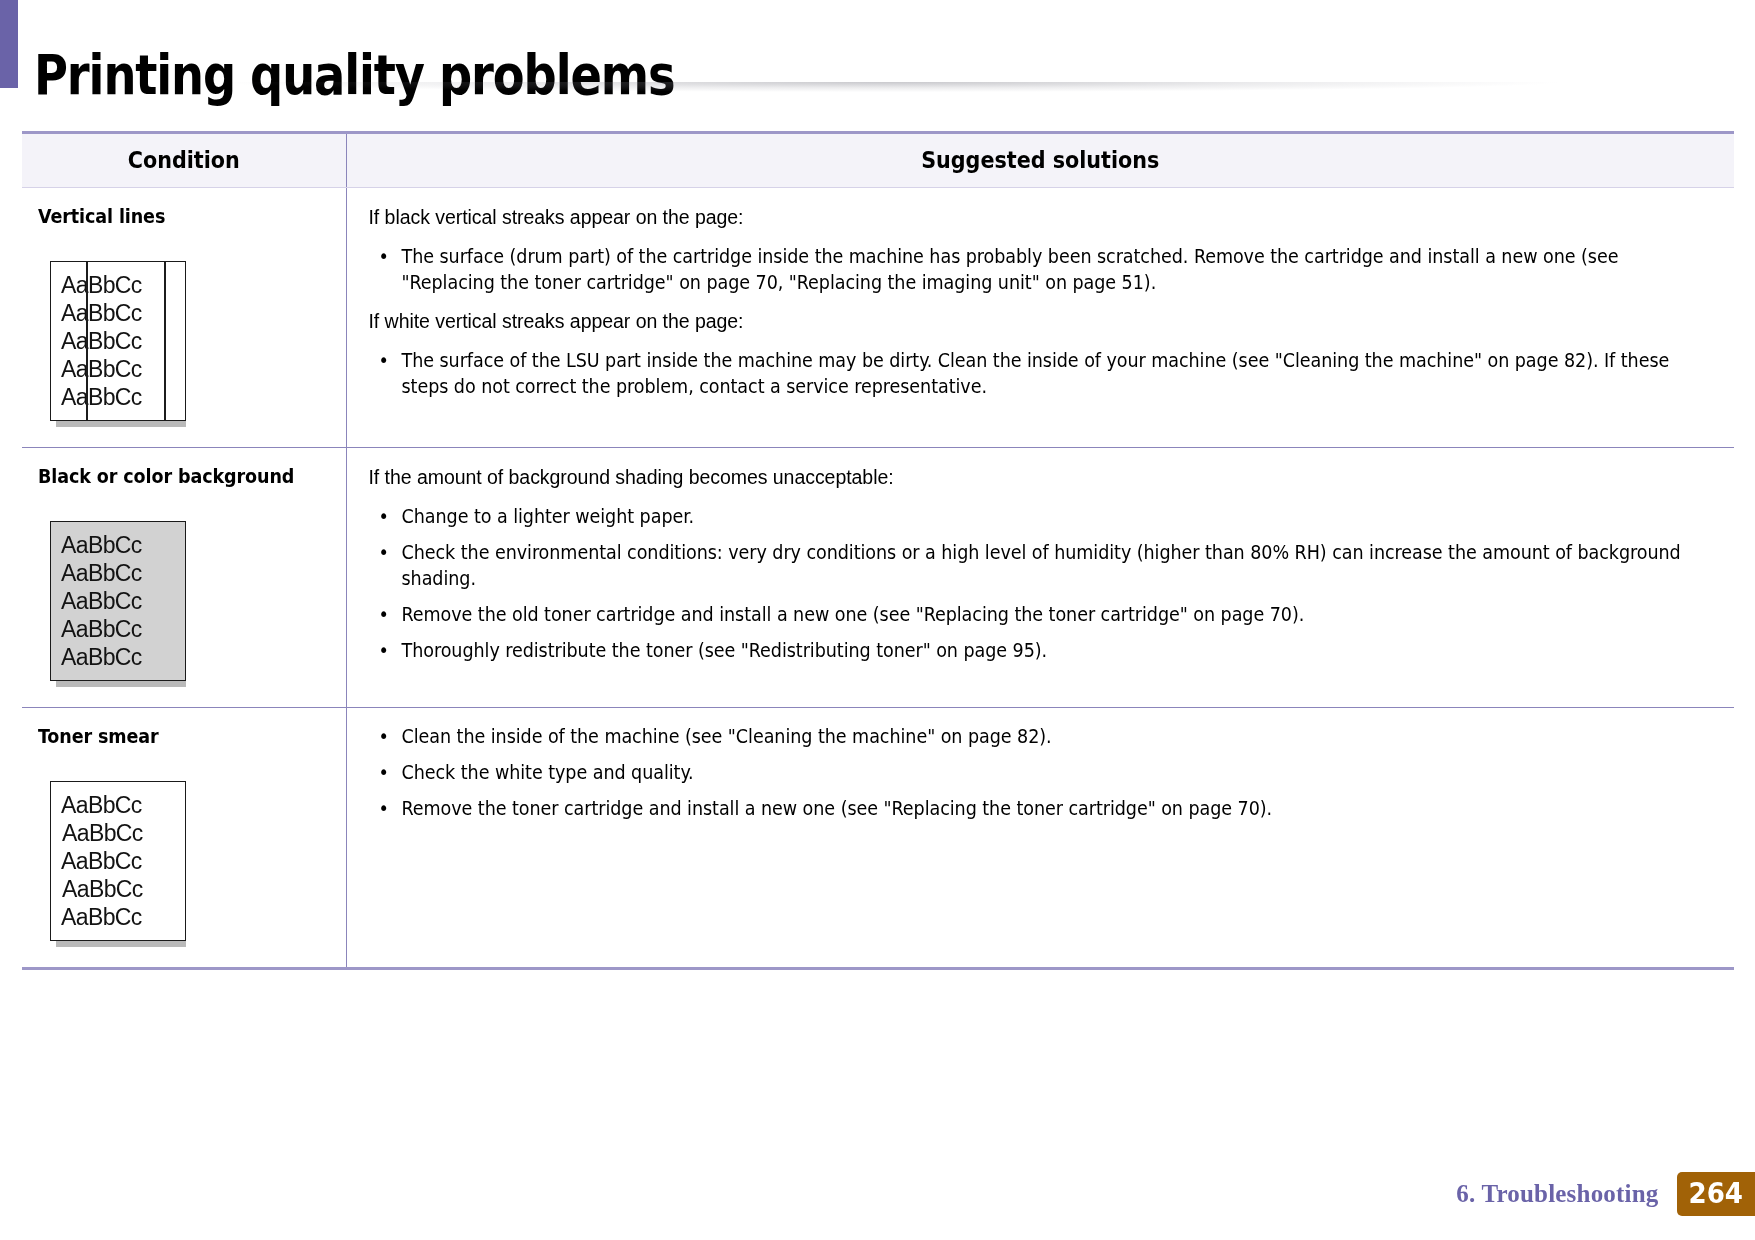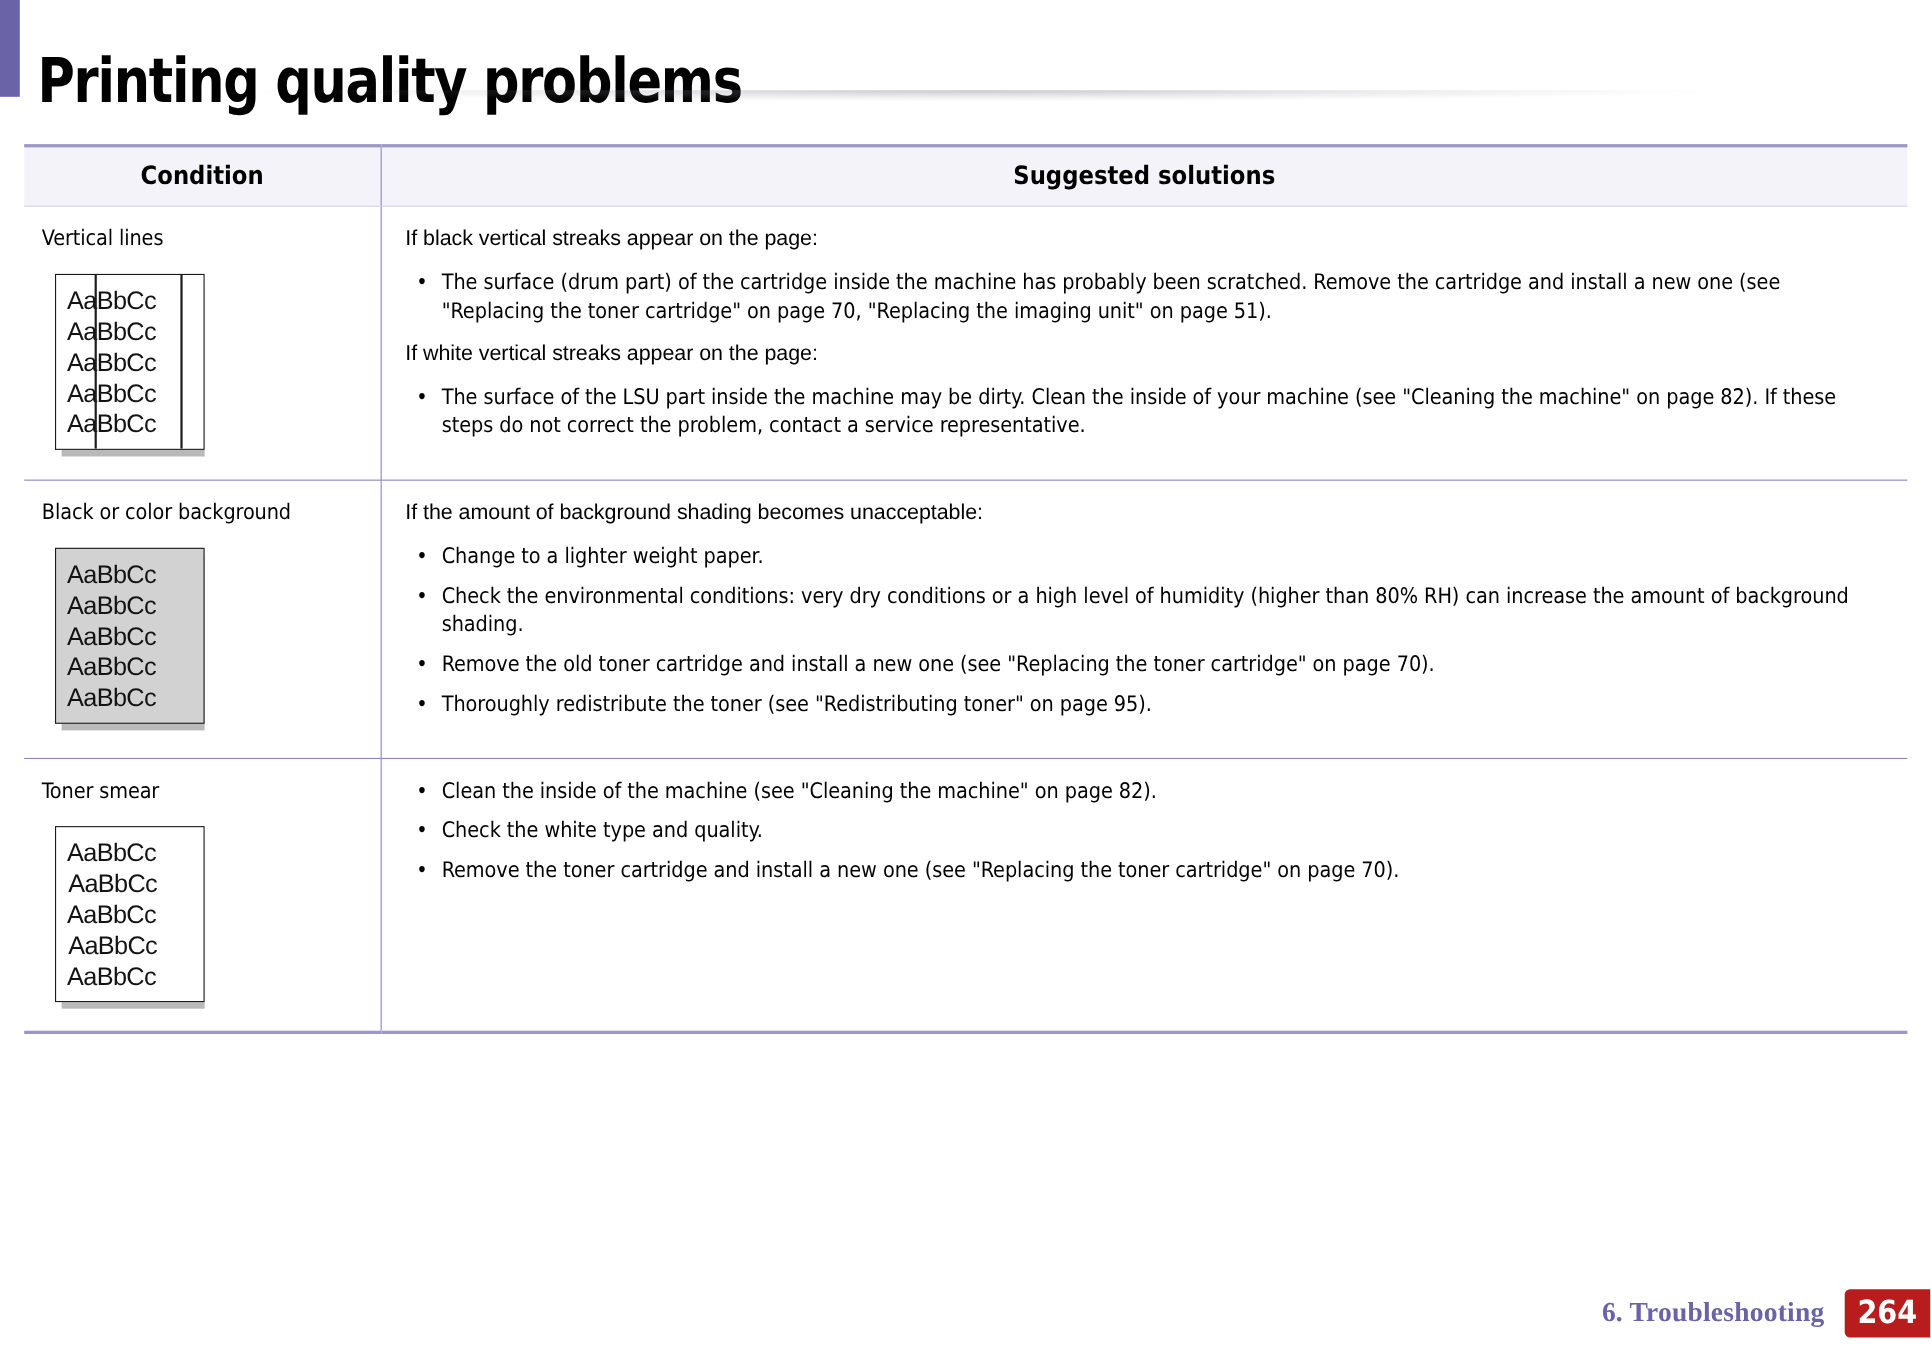--- a/index.html
+++ b/index.html
@@ -84,21 +84,21 @@
   #solutions-table tbody td.cell-condition {
     border-right: 1px solid #8b85bb;
     padding: 17px 0 26px 16px;
   }
   #solutions-table tbody td.cell-solution {
     padding: 16px 22px 24px 22px;
   }
 
   .condition-label {
     font-family: "Liberation Sans Narrow", "DejaVu Sans Condensed", "Liberation Sans", sans-serif;
-    font-weight: normal;
+    font-weight: bold;
     font-size: 19.5px;
     letter-spacing: -0.1px;
   }
 
   
   .sol-para {
     font-family: Liberation Sans, sans-serif;
     font-size: 19.5px;
     line-height: 26px;
     margin: 0 0 14px 0;
@@ -124,21 +124,21 @@
     left: 10px;
     top: 0;
     font-size: 19.5px;
     line-height: 26px;
   }
 
   
   .sample-wrap {
     position: relative;
     width: 136px;
-    margin: 21px 0 0 12px;
+    margin: 33px 0 0 12px;
   }
   .sample-shadow {
     position: absolute;
     left: 6px;
     top: 6px;
     width: 130px;
     height: 100%;
     background: #b9b9b9;
     z-index: 0;
   }
@@ -181,21 +181,21 @@
   }
   #footer-chapter {
     font-family: Liberation Serif, serif;
     font-weight: bold;
     font-size: 25px;
     color: #6a63a8;
     margin-right: 18px;
     letter-spacing: 0.2px;
   }
   #footer-page-number {
-    background: #b91c1c;
+    background: #a16207;
     color: #ffffff;
     font-family: "Liberation Sans Narrow", "DejaVu Sans Condensed", "Liberation Sans", sans-serif;
     font-weight: bold;
     font-size: 29px;
     padding: 6px 12px 8px 12px;
     border-radius: 5px 0 0 5px;
     min-width: 54px;
     text-align: center;
     line-height: 30px;
   }

